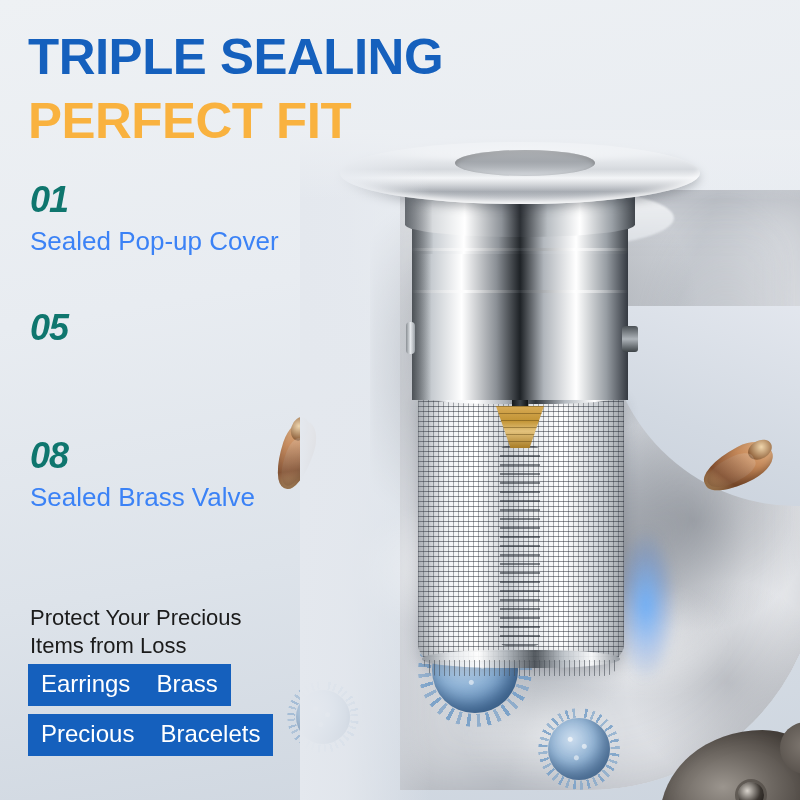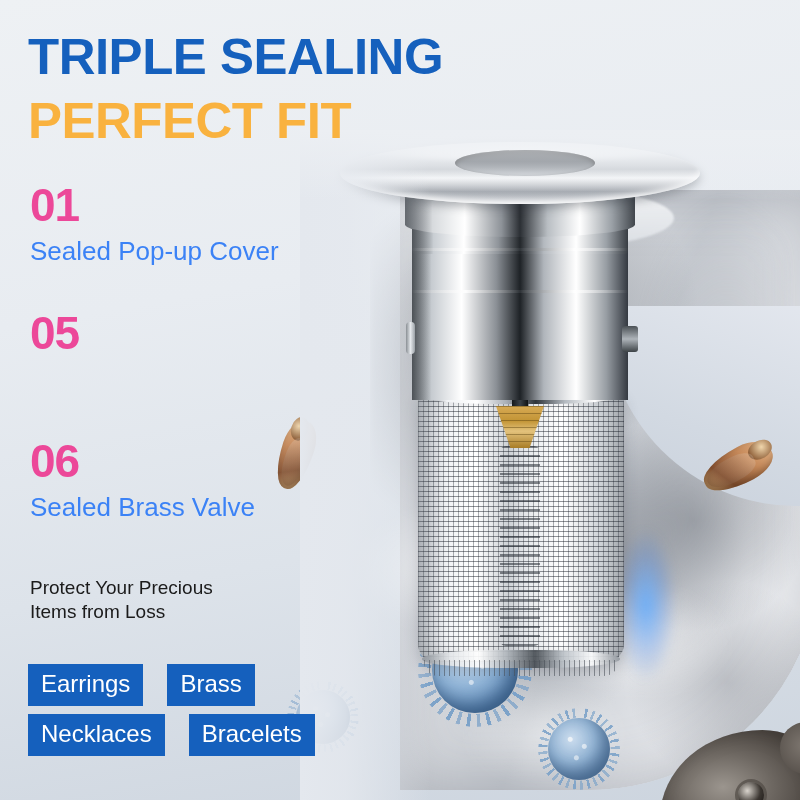--- a/index.html
+++ b/index.html
@@ -248,35 +248,35 @@
     position:absolute; left:28px; top:96px;
     font-size:50px; font-weight:900; letter-spacing:-.5px;
     line-height:1.0; color:#f9b23f;
     font-stretch:condensed; transform:scaleX(1.02); transform-origin:left;
     white-space:nowrap;
   }
 
   .feature { position:absolute; left:30px; }
   .f1 { top:182px; } .f2 { top:310px; } .f3 { top:438px; }
   .f-num {
-    font-size:46px; font-weight:900; 
-    color:#ec4899; line-height:1; letter-spacing:-1px;
+    font-size:36px; font-weight:900; font-style:italic;
+    color:#0f766e; line-height:1; letter-spacing:-1px;
   }
   .f-label {
     font-size:26px; font-weight:400; color:#3b82f6;
     line-height:1.2; margin-top:8px; white-space:nowrap;
   }
 
   .protect {
-    position:absolute; left:30px; top:576px;
-    font-size:19px; color:#1b1b1b; line-height:1.26; width:350px;
+    position:absolute; left:30px; top:604px;
+    font-size:22px; color:#1b1b1b; line-height:1.26; width:350px;
   }
 
   .tags { position:absolute; left:28px; top:664px; width:340px; }
-  .tag-row { display:flex; gap:24px; margin-bottom:8px; }
+  .tag-row { display:flex; gap:0; margin-bottom:8px; }
   .tag {
     background:#1560bd; color:#ffffff;
     font-size:24px; line-height:1;
     padding:8px 13px 10px 13px;
     white-space:nowrap;
   }
 </style>
 </head>
 <body>
 
@@ -358,34 +358,34 @@
     <div class="subhead">PERFECT FIT</div>
 
     <div class="feature f1">
       <div class="f-num">01</div>
       <div class="f-label">Sealed Pop-up Cover</div>
     </div>
     <div class="feature f2">
       <div class="f-num">05</div>
     </div>
     <div class="feature f3">
-      <div class="f-num">06</div>
+      <div class="f-num">08</div>
       <div class="f-label">Sealed Brass Valve</div>
     </div>
 
     <div class="protect">
       <div>Protect Your Precious</div>
       <div>Items from Loss</div>
     </div>
 
     <div class="tags">
       <div class="tag-row">
         <span class="tag">Earrings</span>
         <span class="tag">Brass</span>
       </div>
       <div class="tag-row">
-        <span class="tag">Necklaces</span>
+        <span class="tag">Precious</span>
         <span class="tag">Bracelets</span>
       </div>
     </div>
 
   </div>
 </div>
 
 </body></html>

